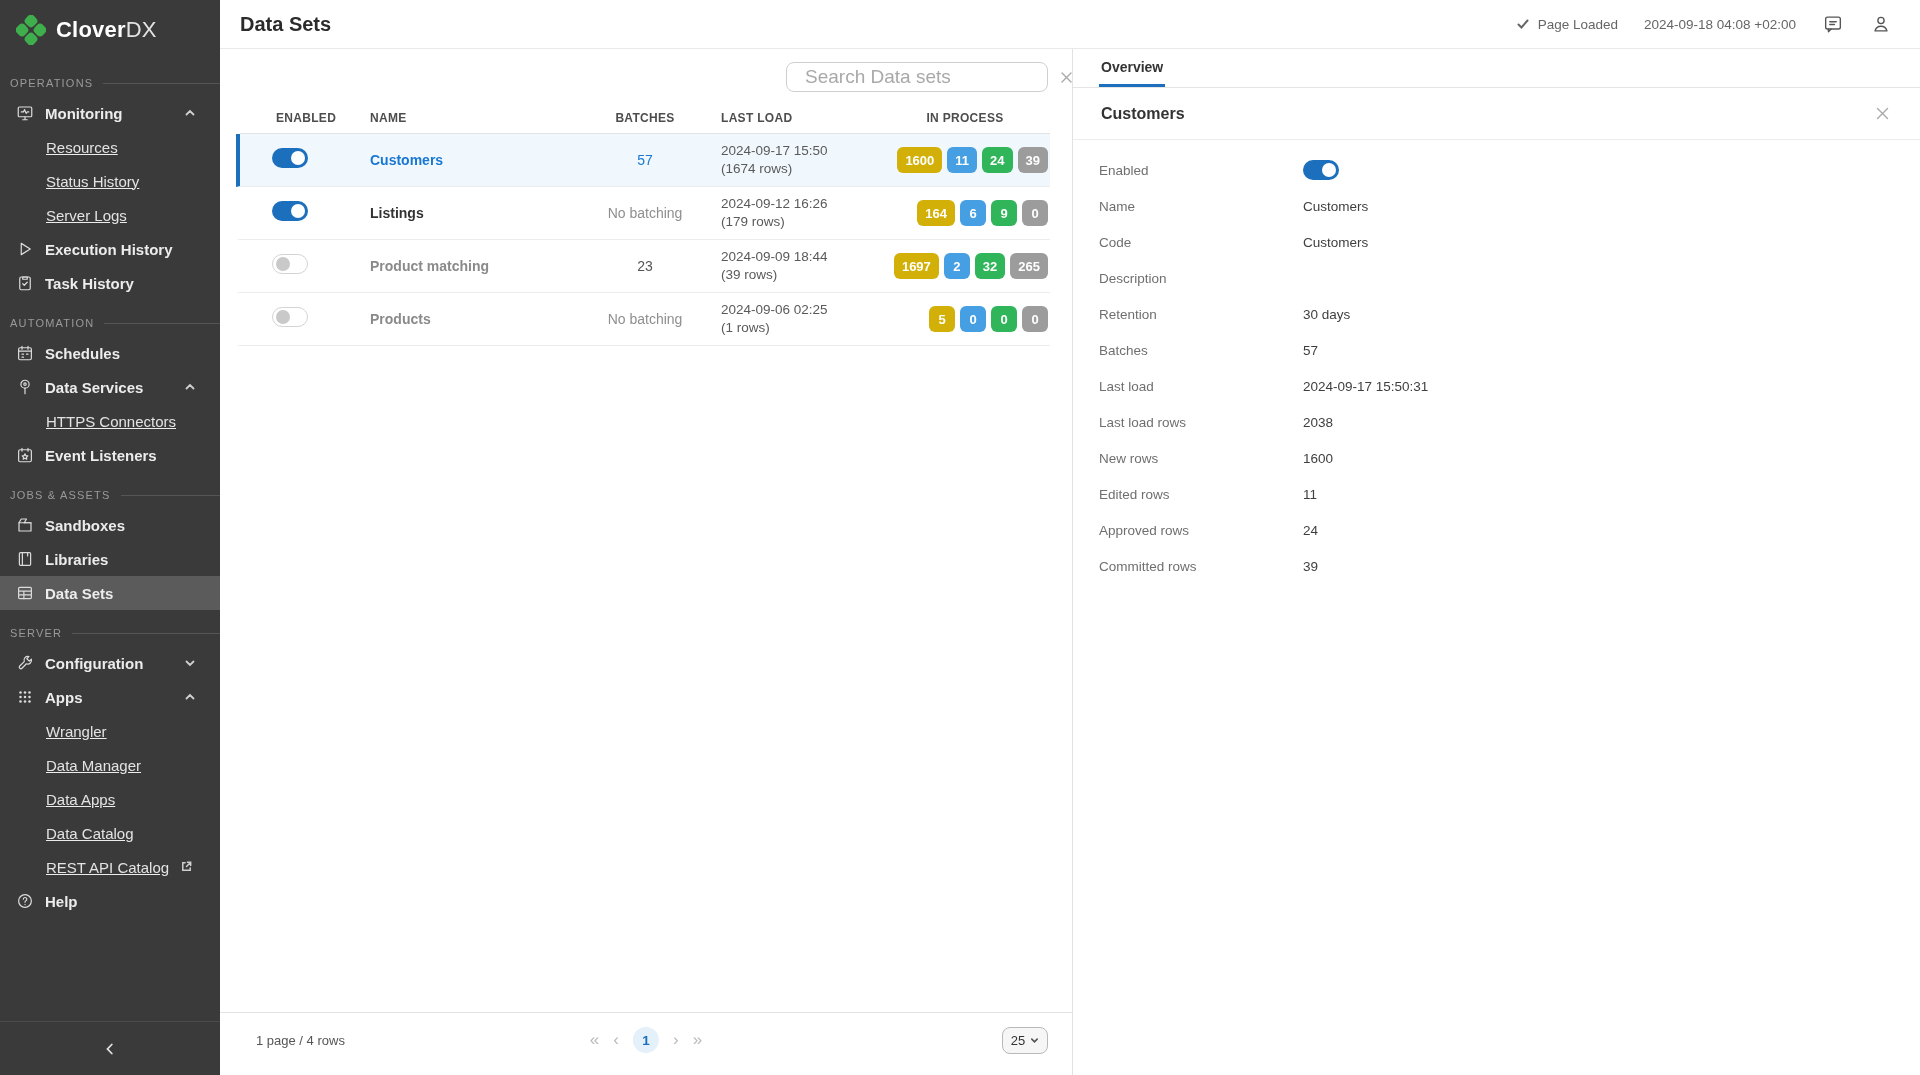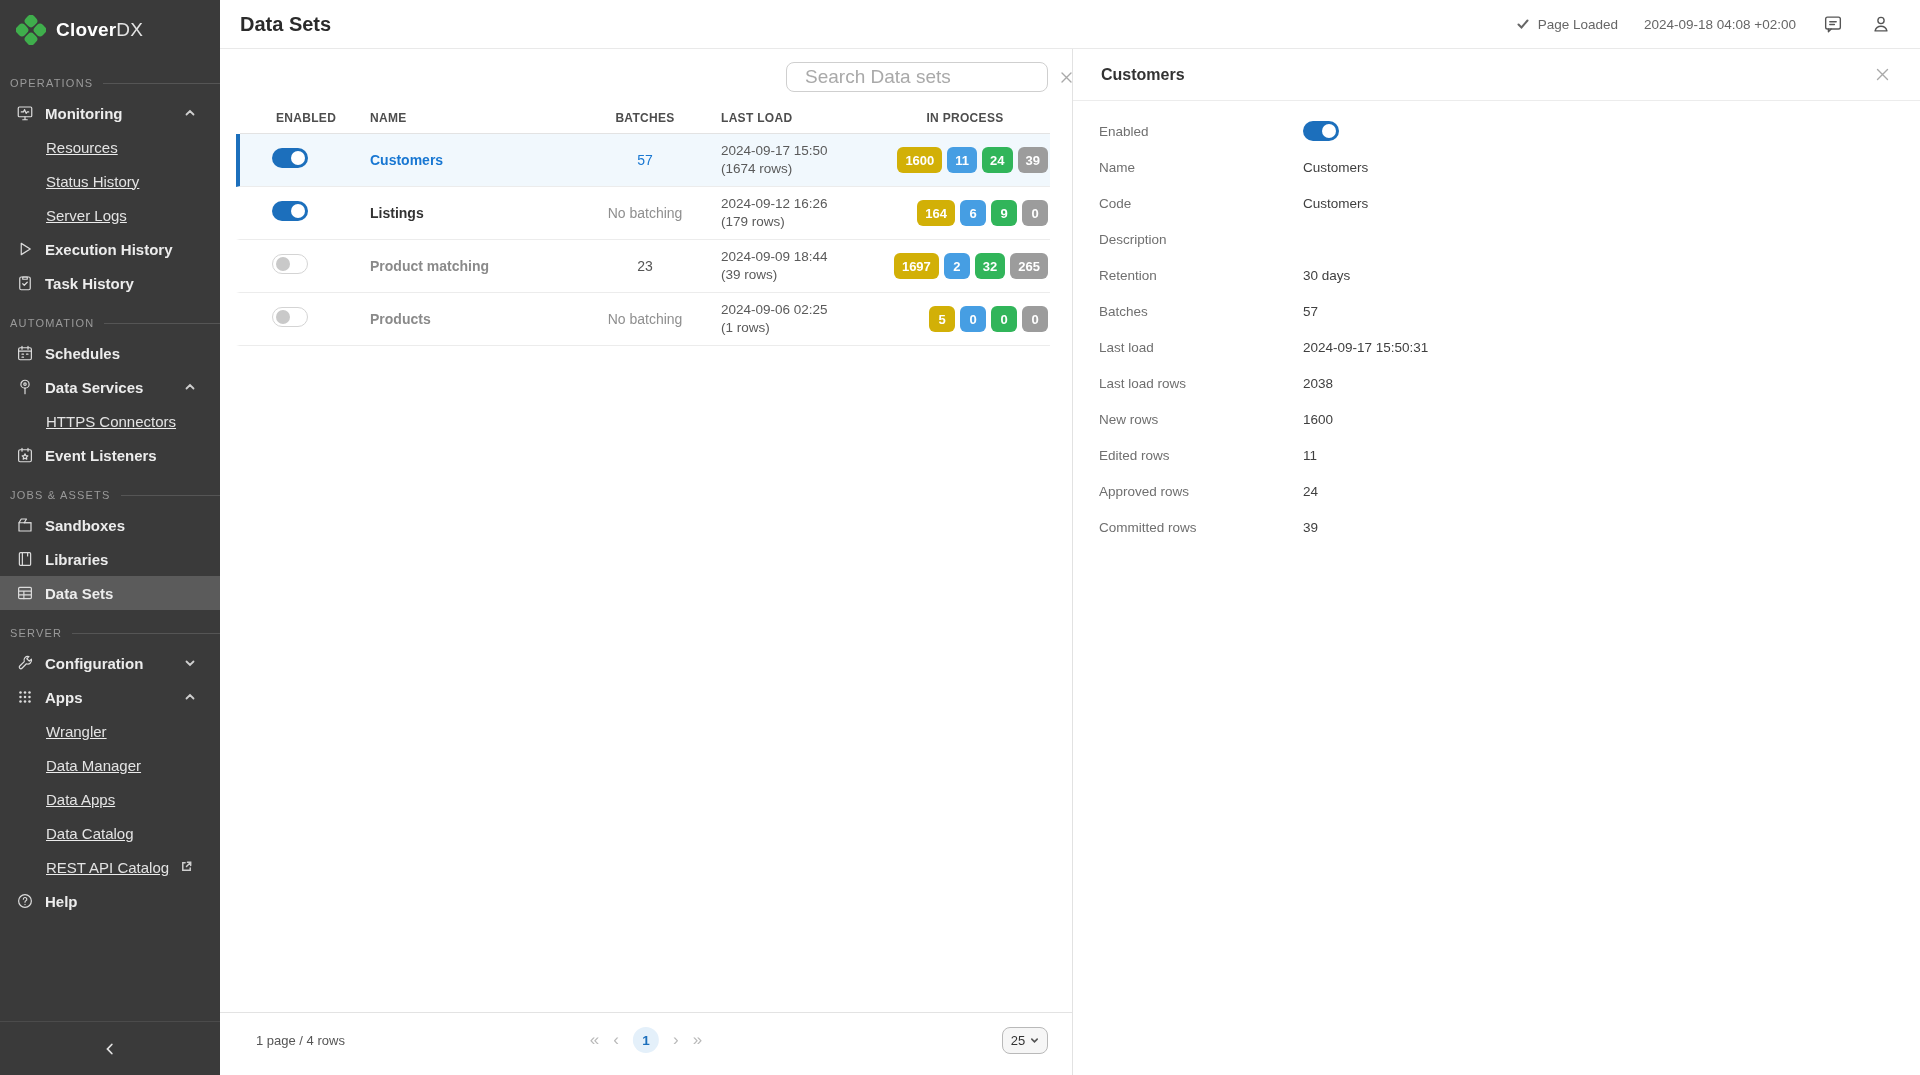--- a/index.html
+++ b/index.html
@@ -4,21 +4,21 @@
 <style>
   * { margin:0; padding:0; box-sizing:border-box; }
   html,body { width:1920px; height:1075px; overflow:hidden; background:#fff;
     font-family:"Liberation Sans","DejaVu Sans",sans-serif; }
   .app { display:flex; width:1920px; height:1075px; }
 
   
   .sidebar { width:220px; min-width:220px; height:100%; background:#3a3a3a; color:#e8e8e8;
     display:flex; flex-direction:column; position:relative; }
   .logo { height:60px; display:flex; align-items:center; padding-left:16px; gap:10px; }
-  .logo-text { font-size:19px; color:#fff; letter-spacing:.2px; }
+  .logo-text { font-size:22px; color:#fff; letter-spacing:.2px; }
   .logo-text b { font-weight:700; }
   .logo-text span.lt { font-weight:400; color:#e3e3e3; }
   .nav { flex:1; overflow:hidden; }
   .section-label { display:flex; align-items:center; gap:10px; margin-top:10px; height:26px;
     padding-left:10px; font-size:11px; letter-spacing:1.2px; color:#9a9a9a; }
   .section-label .rule { flex:1; height:1px; background:#555; margin-right:0; }
   .nav-item { height:34px; display:flex; align-items:center; padding:0 24px 0 16px; gap:11px;
     font-size:15px; color:#ececec; cursor:pointer; }
   .nav-item .ni-label { flex:1; font-weight:600; }
   .nav-item.child { padding-left:46px; font-weight:400;text-decoration:underline; }
@@ -475,20 +475,23 @@
           <div class="page-size">
             <span>25</span>
             <svg viewBox="0 0 10 10">
                 <path d="M2 3.5 5 6.5 8 3.5"></path>
               </svg>
           </div>
         </div>
       </div>
 
       <div class="panel">
+        <div class="tabbar">
+          <div class="tab">Overview</div>
+        </div>
         <div class="panel-head">
           <div class="panel-title">Customers</div>
           <span class="panel-close"><svg viewBox="0 0 17 17">
                 <path d="M3.5 3.5l10 10M13.5 3.5l-10 10"></path>
               </svg></span>
         </div>
         <div class="fields">
           <div class="field">
             <div class="f-label">Enabled</div>
             <span class="toggle on"></span>

